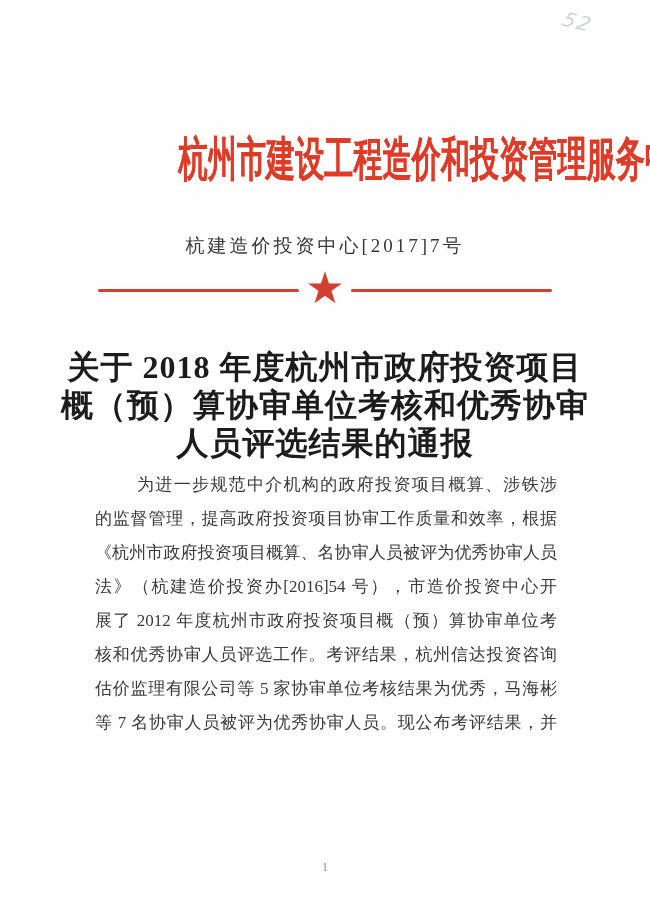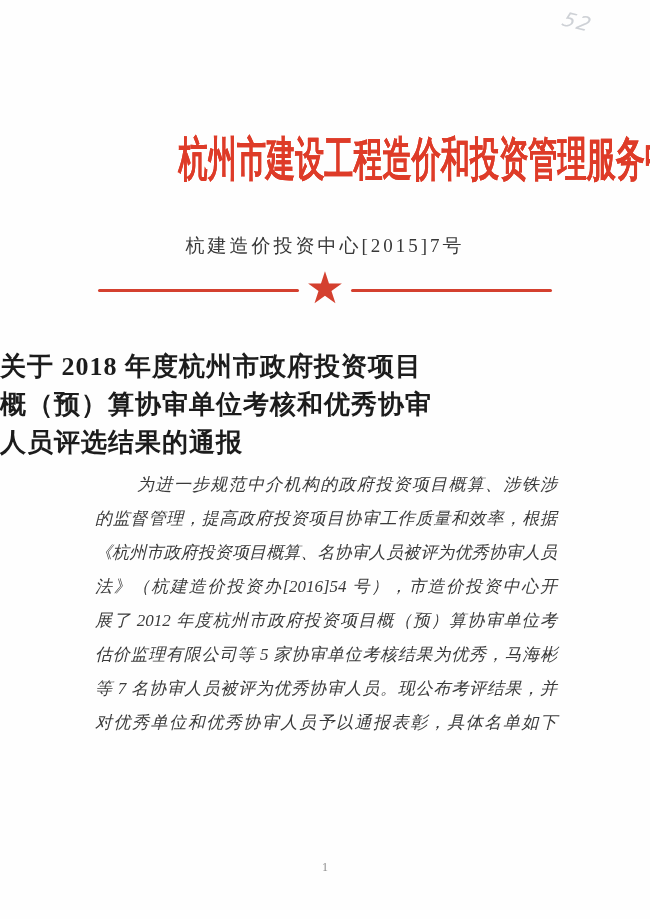--- a/index.html
+++ b/index.html
@@ -64,36 +64,36 @@
   }
   .divider .star {
     font-size:44px;
     line-height:40px;
     color:#d4402f;
     padding:0 6px;
     margin-top:-3px;
   }
   .doc-title {
     margin-top:38px;
+    text-align:center;
     font-weight:700;
-    font-size:26px;
+    font-size:32px;
     line-height:38px;
     color:#1c1c1c;
     letter-spacing:1px;
   }
   .salutation {
     margin:24px 93px 0 95px;
     font-size:18px;
     line-height:26px;
     color:#3a3a3a;
     letter-spacing:2px;
   }
   .body-text {
     margin:6px 93px 0 95px;
-    font-style:italic;
   }
   .body-line {
     font-size:17px;
     line-height:34px;
     height:34px;
     color:#3a3a3a;
     text-align:justify;
     text-align-last:justify;
     white-space:nowrap;
   }
@@ -111,41 +111,41 @@
 <body>
 
 <div class="page">
 
   <div class="handwritten">52</div>
 
   <div class="org-header">
     <span class="org-header-inner">杭州市建设工程造价和投资管理服务中心文件</span>
   </div>
 
-  <div class="doc-number">杭建造价投资中心[2015]7号</div>
+  <div class="doc-number">杭建造价投资中心[2017]7号</div>
 
   <div class="divider">
     <div class="seg"></div>
     <div class="star">★</div>
     <div class="seg"></div>
   </div>
 
   <div class="doc-title">
     <div>关于 2018 年度杭州市政府投资项目</div>
     <div>概（预）算协审单位考核和优秀协审</div>
     <div>人员评选结果的通报</div>
   </div>
 
 
   <div class="body-text">
     <div class="body-line indent">为进一步规范中介机构的政府投资项目概算、涉铁涉</div>
     <div class="body-line">的监督管理，提高政府投资项目协审工作质量和效率，根据</div>
     <div class="body-line">《杭州市政府投资项目概算、名协审人员被评为优秀协审人员</div>
     <div class="body-line">法》（杭建造价投资办[2016]54 号），市造价投资中心开</div>
     <div class="body-line">展了 2012 年度杭州市政府投资项目概（预）算协审单位考</div>
+    <div class="body-line">核和优秀协审人员评选工作。考评结果，杭州信达投资咨询</div>
     <div class="body-line">估价监理有限公司等 5 家协审单位考核结果为优秀，马海彬</div>
     <div class="body-line">等 7 名协审人员被评为优秀协审人员。现公布考评结果，并</div>
-    <div class="body-line">对优秀单位和优秀协审人员予以通报表彰，具体名单如下</div>
   </div>
 
   <div class="page-number">1</div>
 
 </div>
 
 </body></html>

